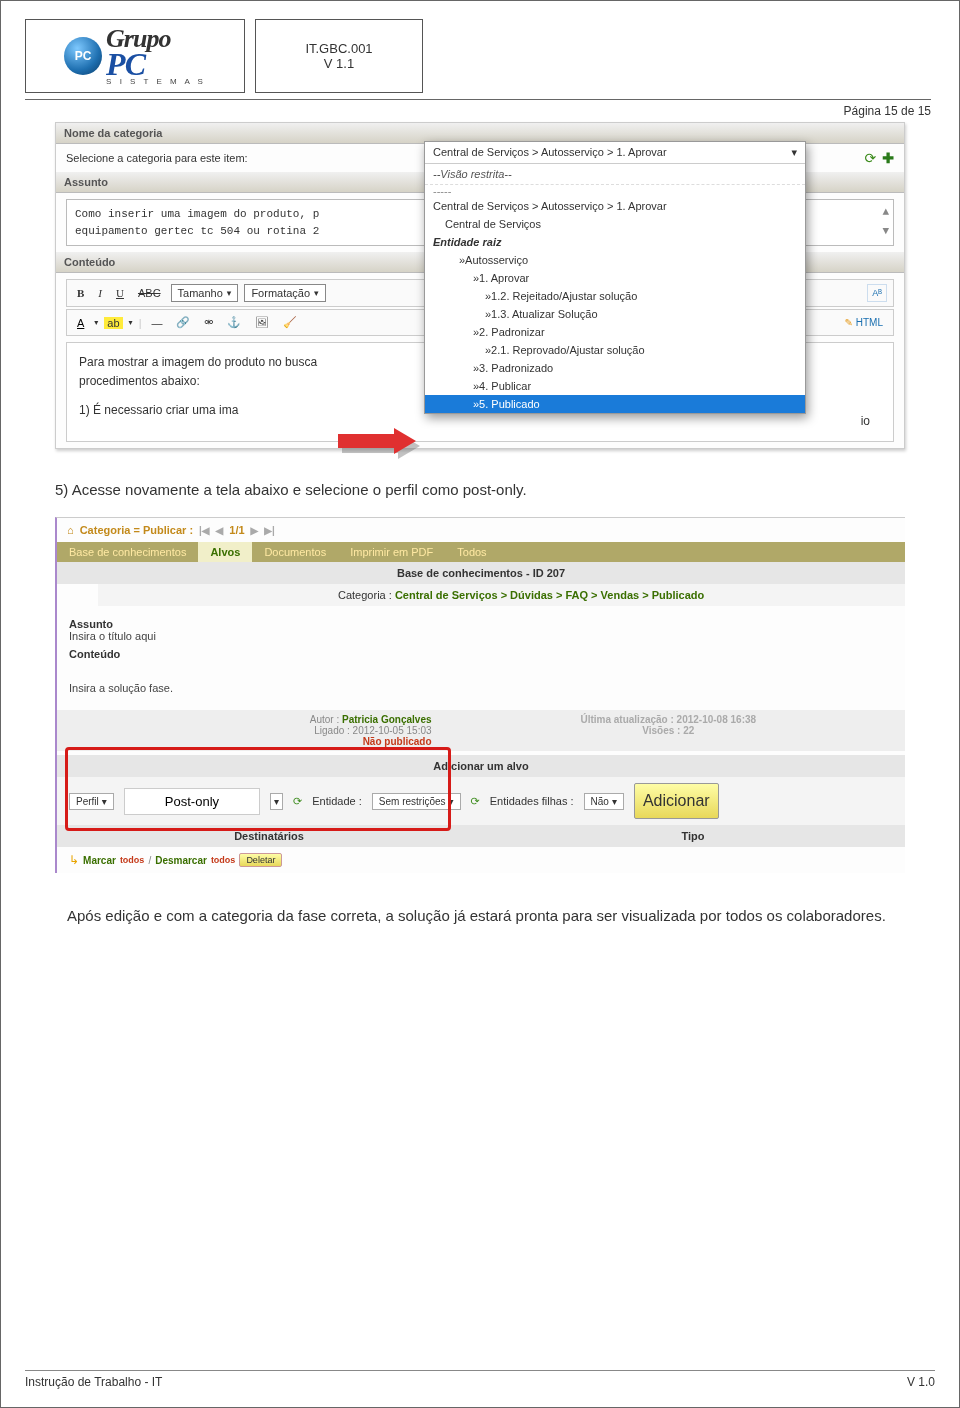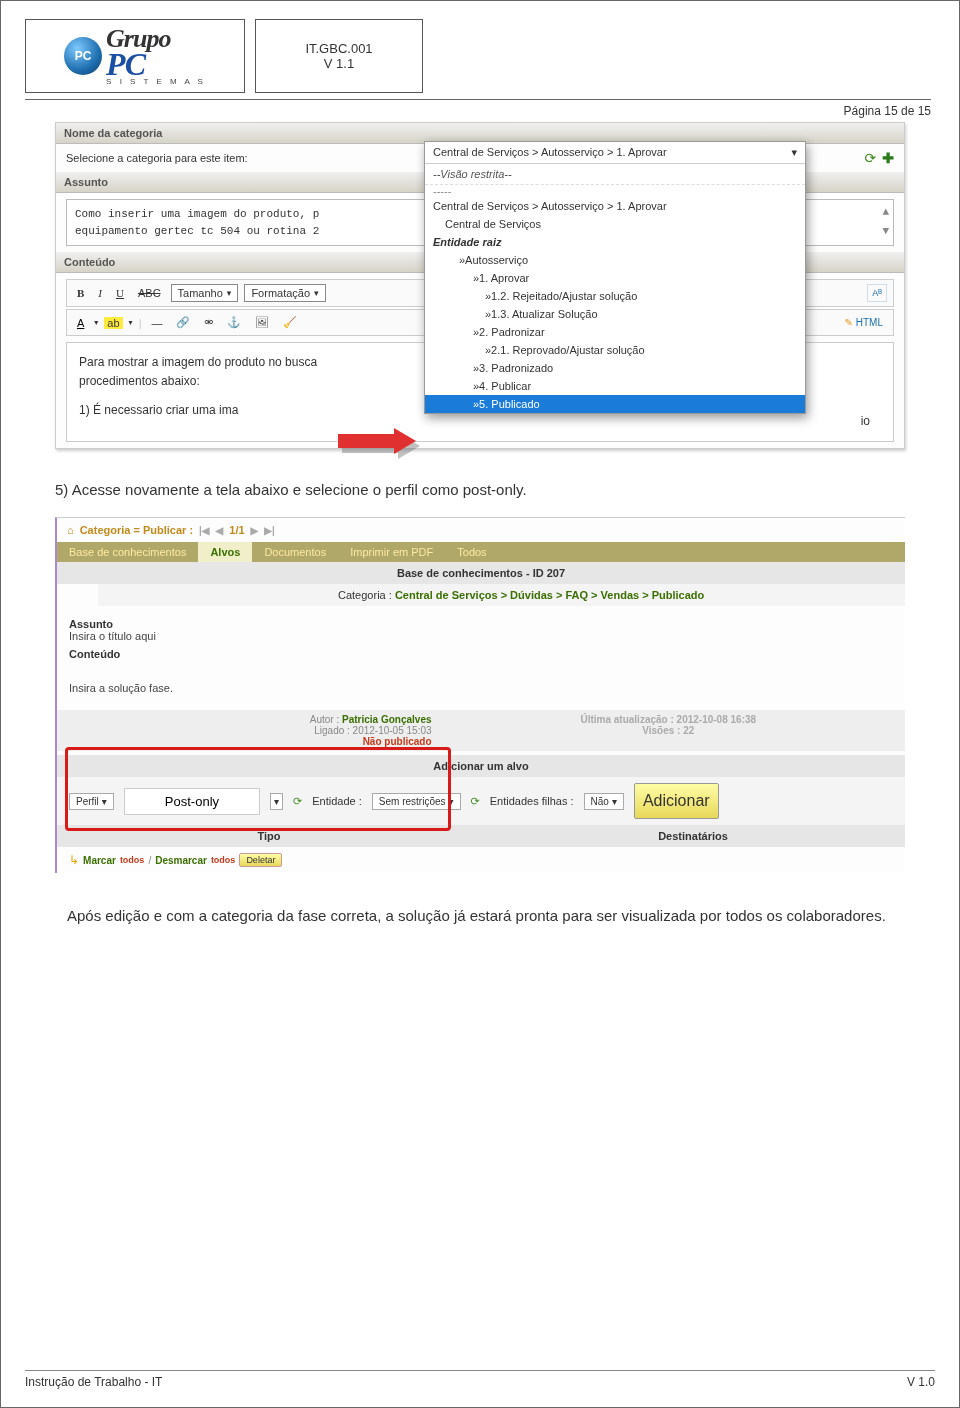--- a/index.html
+++ b/index.html
@@ -265,22 +265,22 @@
         </span>
       <span style="color:#3a8a1a;">⟳</span>
       <span>Entidades filhas :</span>
       <span class="mini-sel">
           <span>Não</span>
           <span>▾</span>
         </span>
       <span class="btn"><span>Adicionar</span></span>
     </div>
     <div class="col-hdr">
+      <div>Destinatários</div>
       <div>Tipo</div>
-      <div>Destinatários</div>
     </div>
     <div class="marks">
       <span class="arrow-up">↳</span>
       <span class="mk"><span>Marcar</span></span>
       <span class="todos">todos</span>
       <span style="color:#888;">/</span>
       <span class="dk"><span>Desmarcar</span></span>
       <span class="todos">todos</span>
       <span class="delbtn"><span>Deletar</span></span>
     </div>

